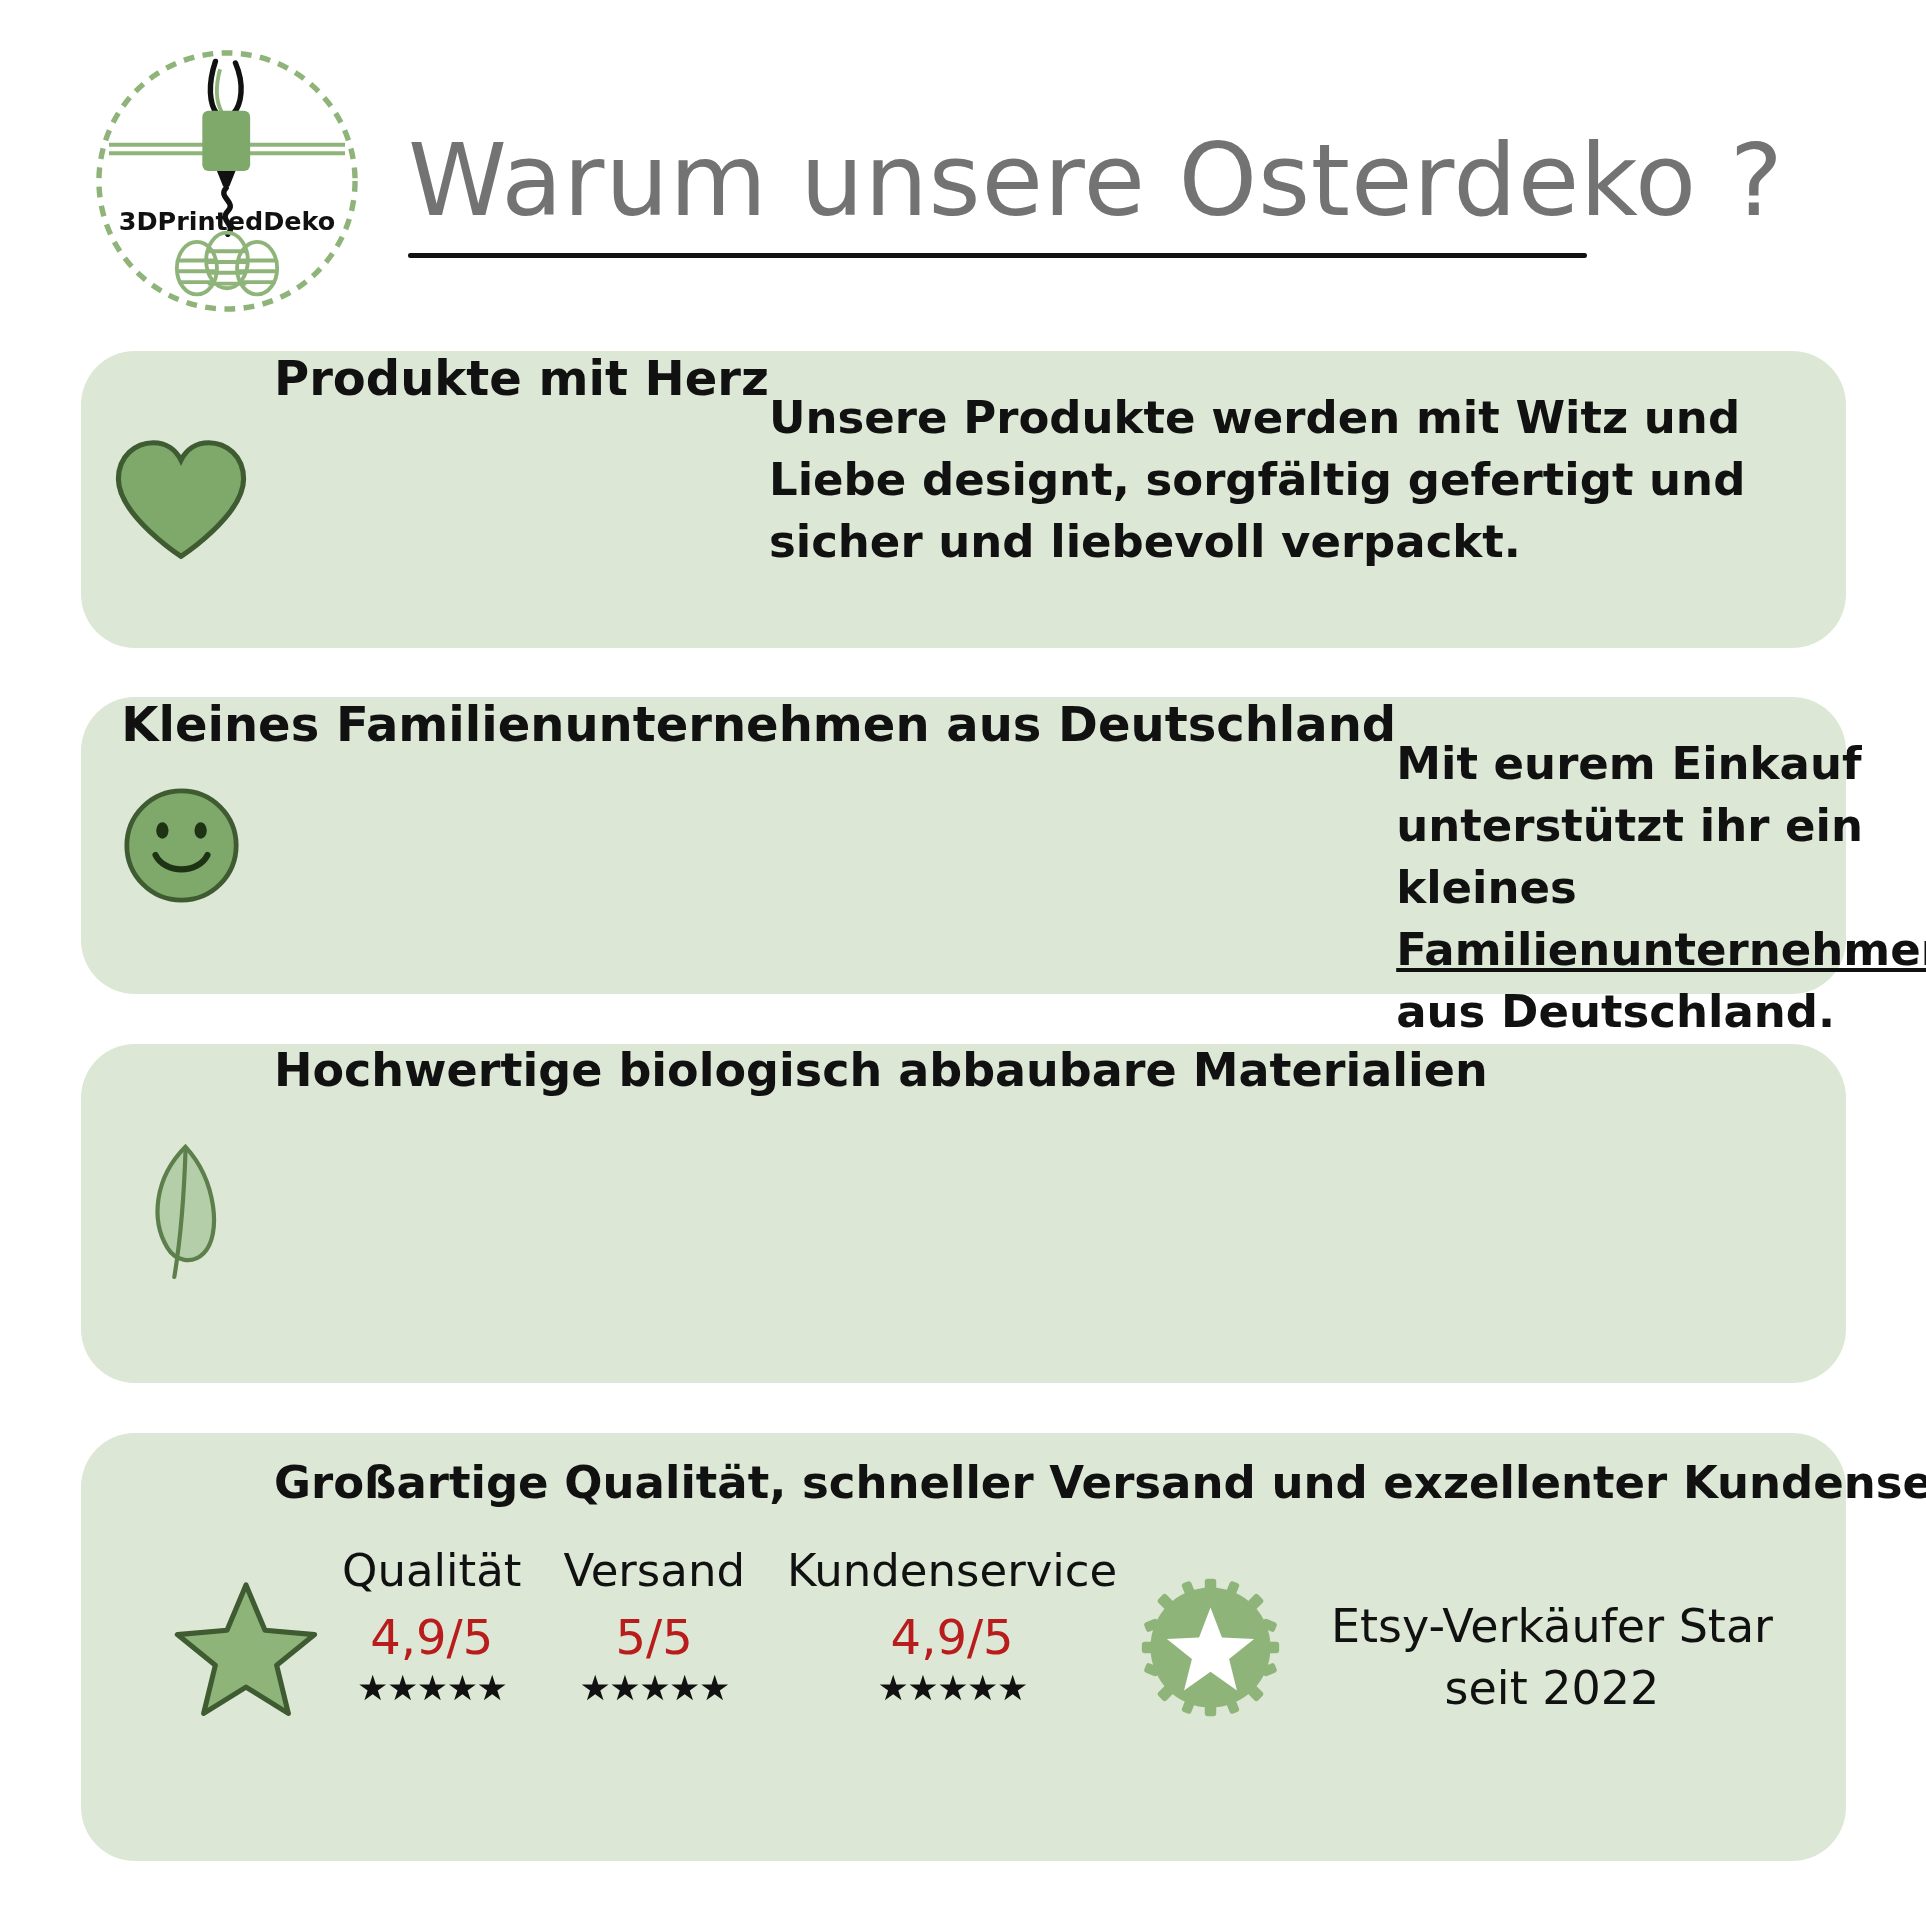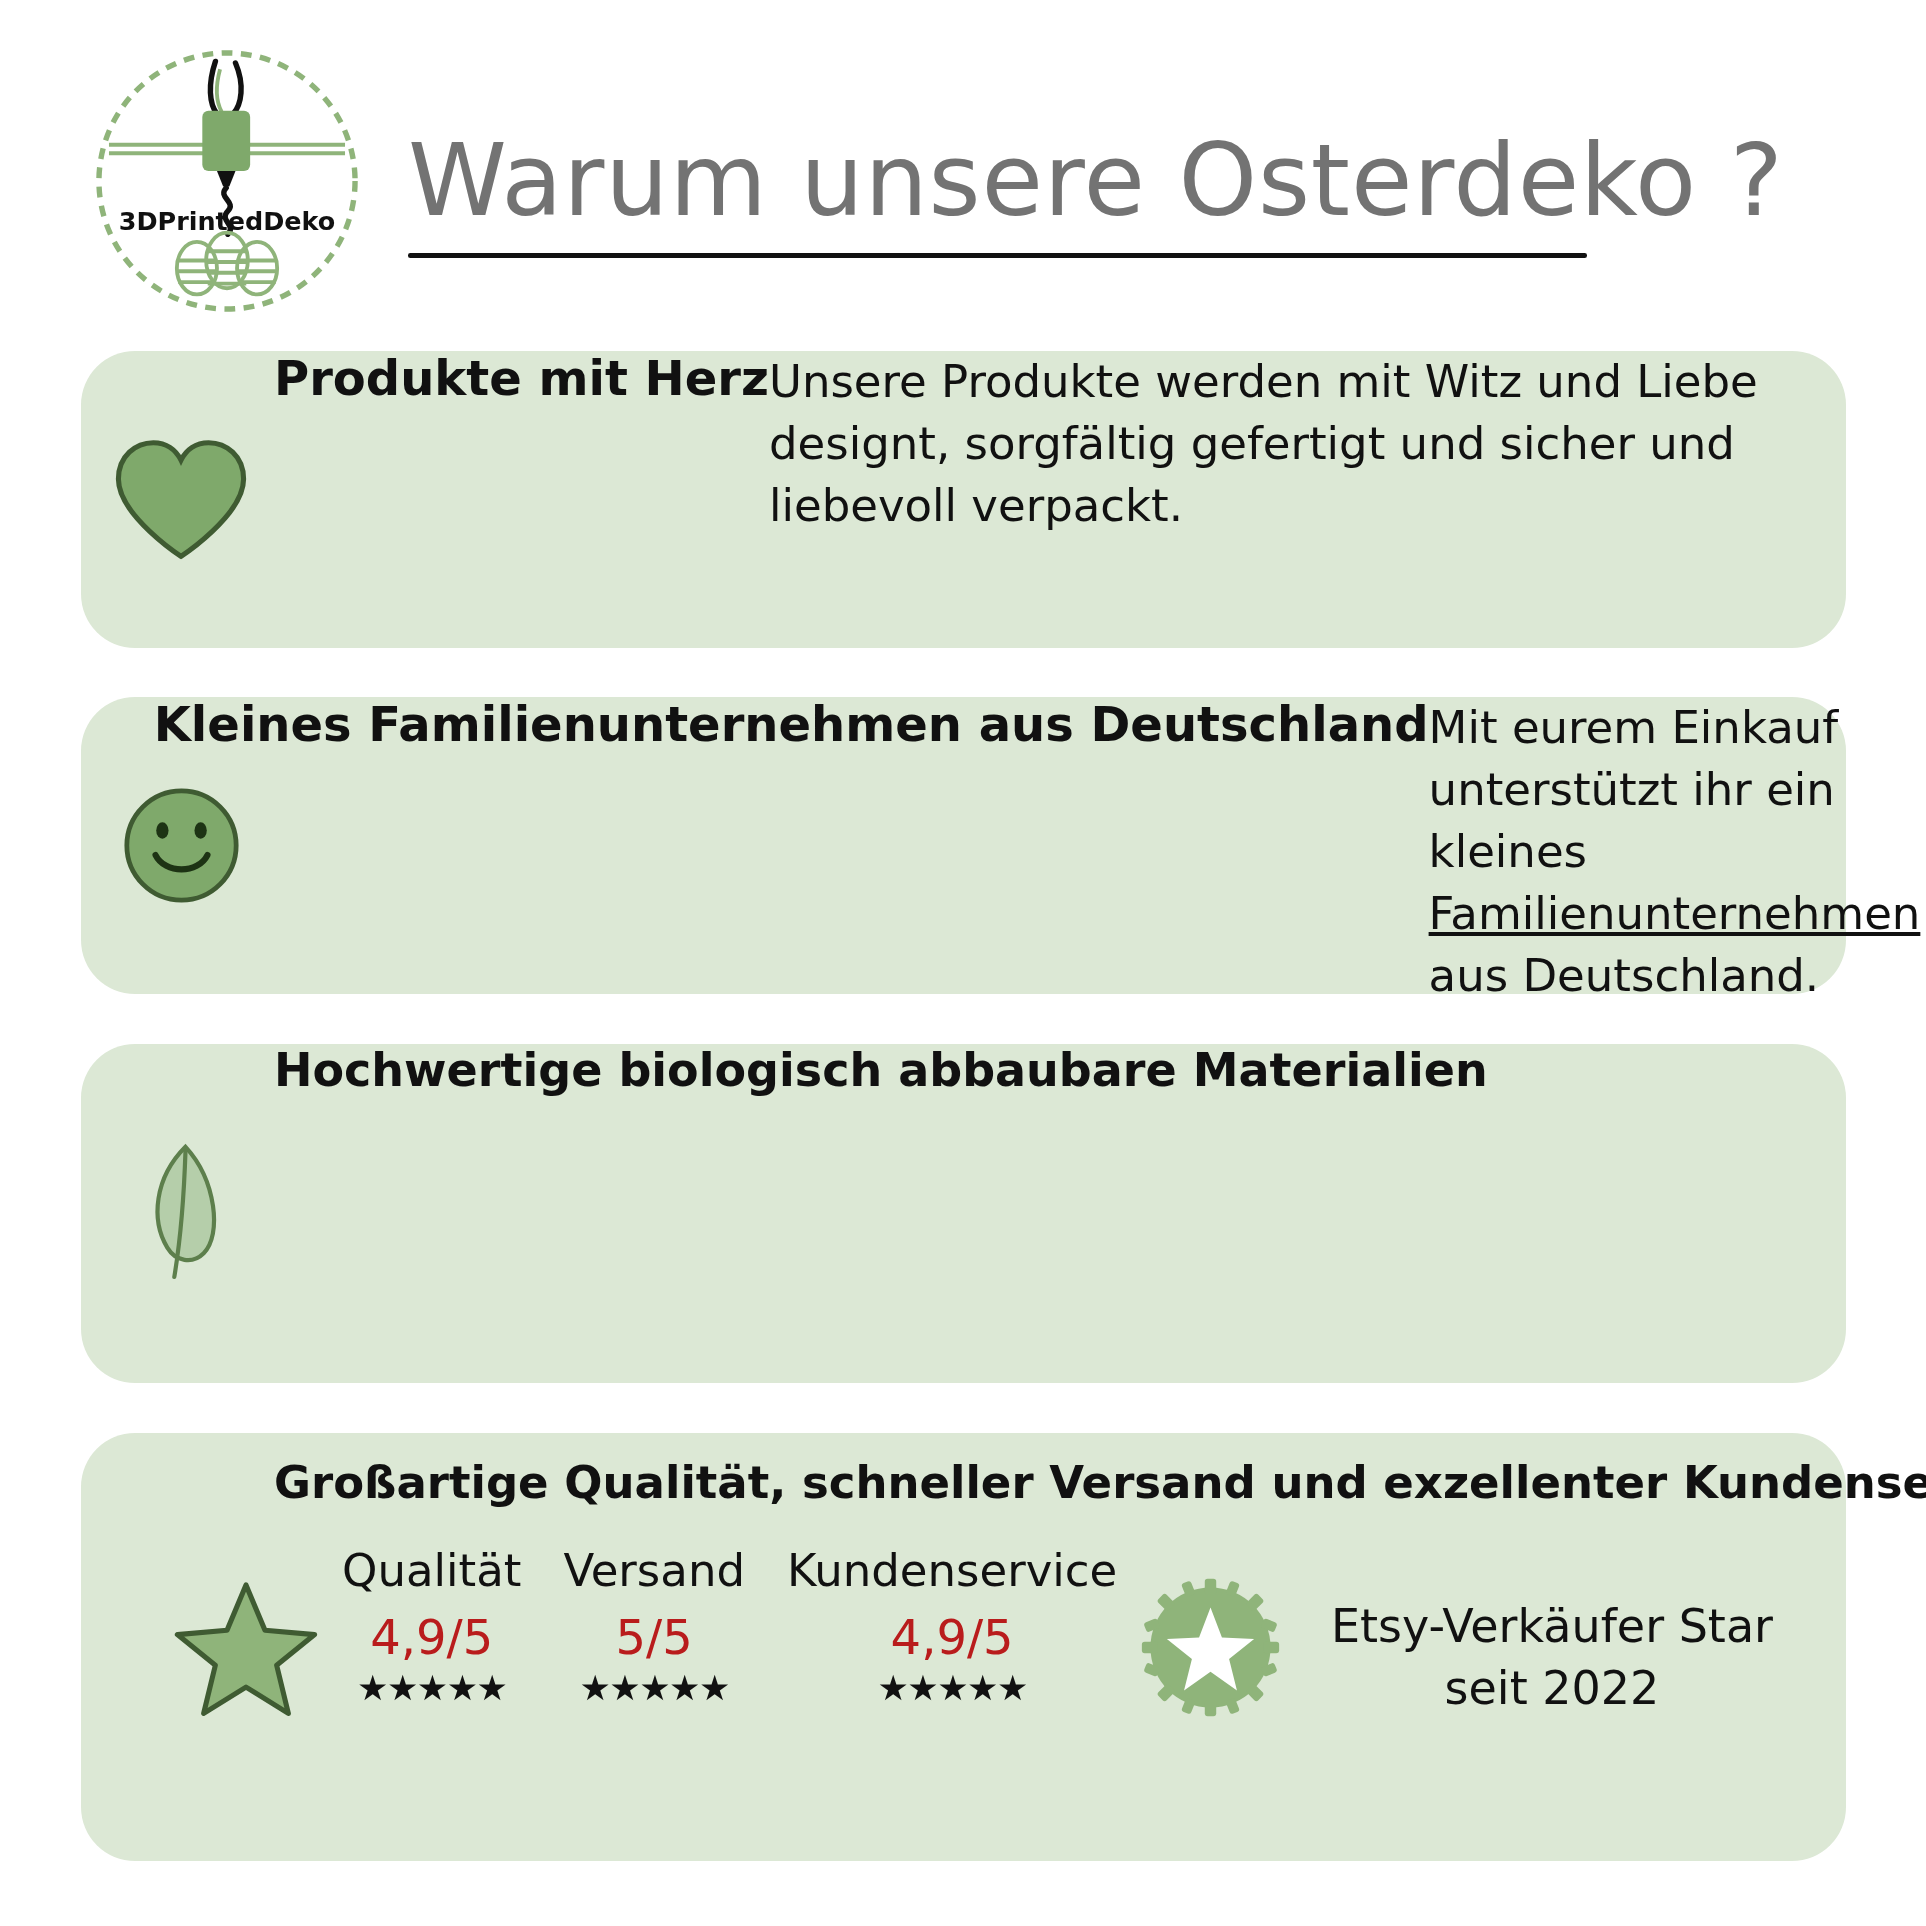--- a/index.html
+++ b/index.html
@@ -100,23 +100,24 @@
     font-size: 48px;
     font-weight: bold;
     color: #111111;
     line-height: 1.15;
     margin-bottom: 12.3px;
     white-space: nowrap;
   }
   .card-body {
     font-family: "DejaVu Sans", sans-serif;
     font-size: 45px;
-    font-weight: 400;
+    font-weight: 700;
     color: #111111;
     line-height: 1.38;
+    margin-top: 36px;
   }
   .u { text-decoration: underline; }
 
   
   #card-1 { top: 351px;  height: 297px; }
   #card-2 { top: 697px;  height: 297px; }
   #card-3 { top: 1044px; height: 339px; }
   #card-4 { top: 1433px; height: 428px; }
 
   #card-3 .card-title { font-size: 46px; }

